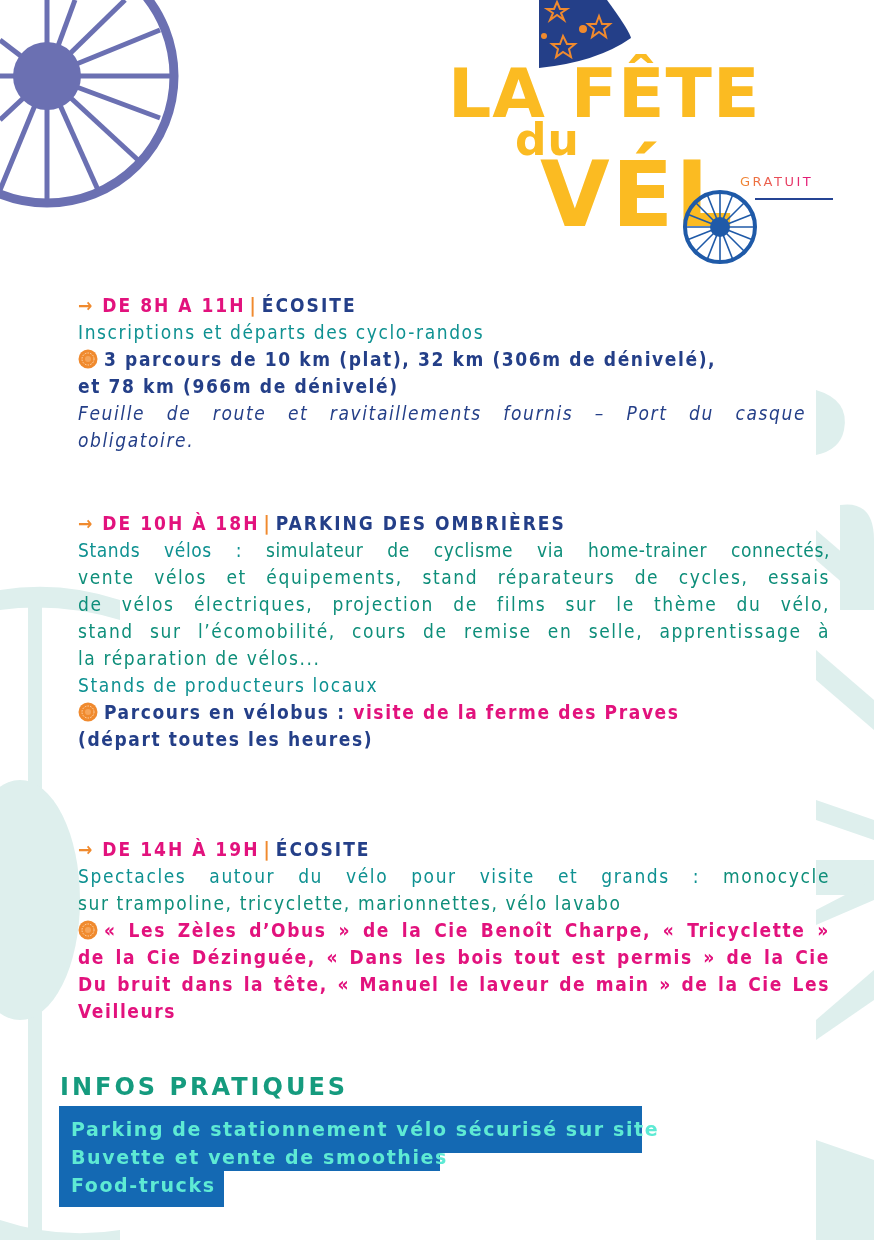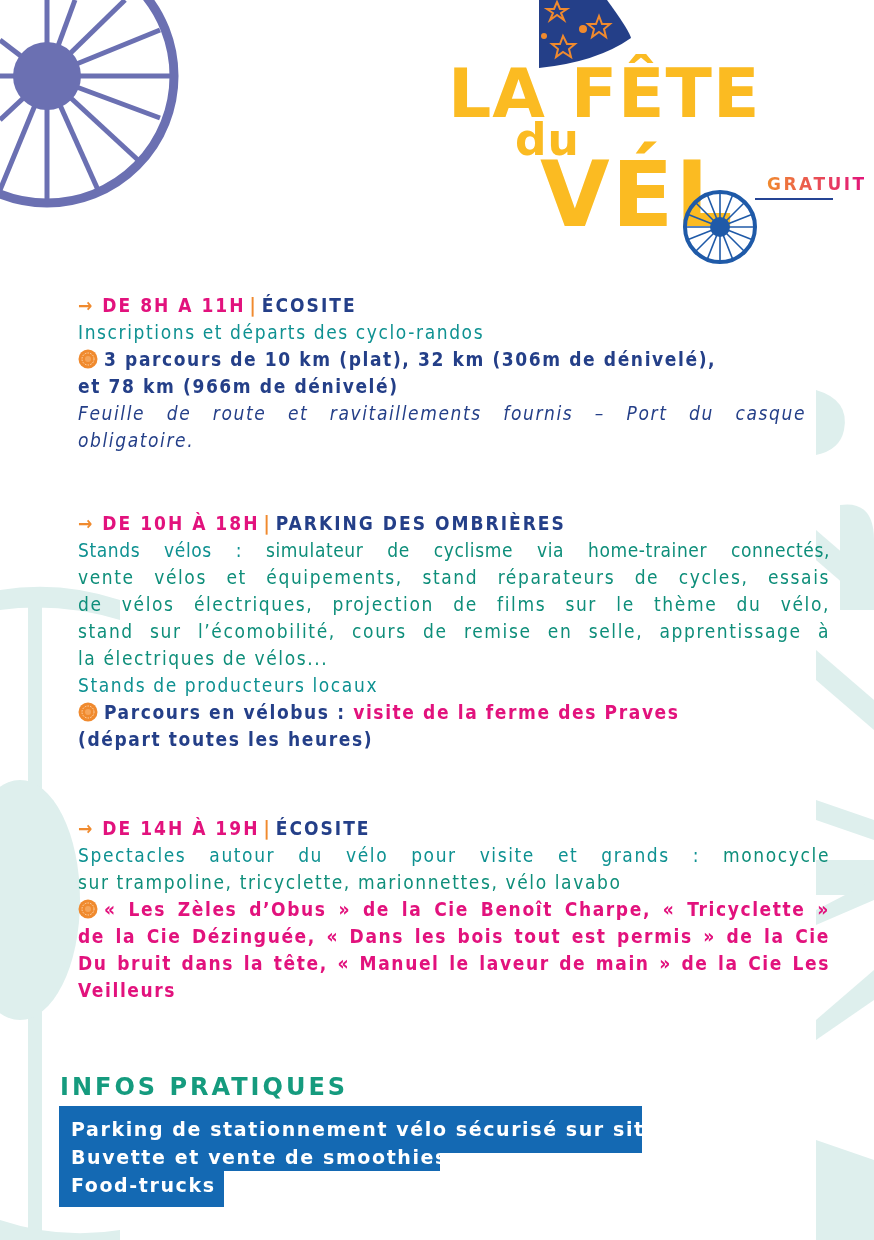--- a/index.html
+++ b/index.html
@@ -7,21 +7,21 @@
     width: 874px; height: 1240px; position: relative; overflow: hidden;
     background: #ffffff;
     font-family: "DejaVu Sans", sans-serif;
   }
   .deco { position: absolute; }
   .title-line {
     position: absolute; color: #fbbb22; font-family: "DejaVu Sans", sans-serif;
     font-weight: bold; letter-spacing: 1px; line-height: 1;
   }
   .gratuit {
-    position: absolute; left: 767px; top: 174px; font-size: 17px; font-weight: bold;
+    position: absolute; left: 740px; top: 174px; font-size: 13px; font-weight: normal;
     letter-spacing: 2.5px; font-family: "DejaVu Sans", sans-serif;
   }
   .gratuit-line { position: absolute; left: 755px; top: 198px; width: 78px; height: 2px; background: #254494; }
   .section { position: absolute; left: 78px; width: 752px; }
   .line {
     font-size: 19px; line-height: 27px; letter-spacing: 1.6px; white-space: nowrap;
     font-family: "DejaVu Sans Condensed", "DejaVu Sans", sans-serif;
   }
   .b { font-weight: bold; }
   .just { text-align: justify; text-align-last: justify; white-space: normal; }
@@ -32,21 +32,21 @@
   .tealb { color: #0e9191; font-weight: normal; }
   .green { color: #0e8e7a; }
   .sep { color: #f08a2e; margin: 0 4px; }
   .italic { font-style: italic; }
   .sun { display: inline-block; width: 20px; height: 20px; vertical-align: -3px; margin-right: 6px; }
   .infos-title {
     position: absolute; left: 60px; top: 1073px; font-size: 24px; font-weight: bold;
     letter-spacing: 3px; color: #159b7e;
   }
   .info-bar {
-    position: absolute; left: 59px; background: #1469b3; color: #ffffff;
+    position: absolute; left: 59px; background: #1469b3; color: #5eead4;
     font-weight: bold; font-size: 19px; letter-spacing: 1.6px; padding-left: 12px;
     height: 28px; line-height: 28px; white-space: nowrap;
   }
 </style>
 </head>
 <body>
 
 <svg class="deco" style="left:0;top:0" width="185" height="215" viewBox="0 0 185 215">
   <g stroke="#6b70b2" fill="none">
     <circle cx="47" cy="76" r="127" stroke-width="9"></circle>
@@ -146,33 +146,33 @@
 <div class="section" style="top:510px;">
   <div class="line head">
     <span class="arrow">→</span><span class="pink">DE 10H À 18H</span><span class="sep">|</span><span class="navy">PARKING DES OMBRIÈRES</span>
   </div>
   <div class="line just green" style="letter-spacing:0.6px;">
     <span class="tealb">Stands vélos :</span> <span>simulateur de cyclisme via home-trainer connectés,</span>
   </div>
   <div class="line just green">vente vélos et équipements, stand réparateurs de cycles, essais</div>
   <div class="line just green">de vélos électriques, projection de films sur le thème du vélo,</div>
   <div class="line just green">stand sur l’écomobilité, cours de remise en selle, apprentissage à</div>
-  <div class="line green">la électriques de vélos...</div>
+  <div class="line green">la réparation de vélos...</div>
   <div class="line tealb">Stands de producteurs locaux</div>
   <div class="line navy b">
     <svg class="sun" viewBox="0 0 20 20">
         <circle cx="10" cy="10" r="9.5" fill="#f08a2e"></circle>
         <circle cx="10" cy="10" r="6" fill="none" stroke="#ffd9b0" stroke-width="1" stroke-dasharray="1.5 1.2"></circle>
         <circle cx="10" cy="10" r="3" fill="#f6a55a"></circle>
       </svg><span>Parcours en vélobus :</span> <span class="pink">visite de la ferme des Praves</span>
   </div>
   <div class="line navy b">(départ toutes les heures)</div>
 </div>
 
-<div class="section" style="top:815px;">
+<div class="section" style="top:836px;">
   <div class="line head">
     <span class="arrow">→</span><span class="pink">DE 14H À 19H</span><span class="sep">|</span><span class="navy">ÉCOSITE</span>
   </div>
   <div class="line just green">
     <span class="tealb">Spectacles</span> <span class="tealb">autour du vélo pour visite et grands :</span> <span>monocycle</span>
   </div>
   <div class="line green">sur trampoline, tricyclette, marionnettes, vélo lavabo</div>
   <div class="line pink b just">
     <svg class="sun" viewBox="0 0 20 20">
         <circle cx="10" cy="10" r="9.5" fill="#f08a2e"></circle>

